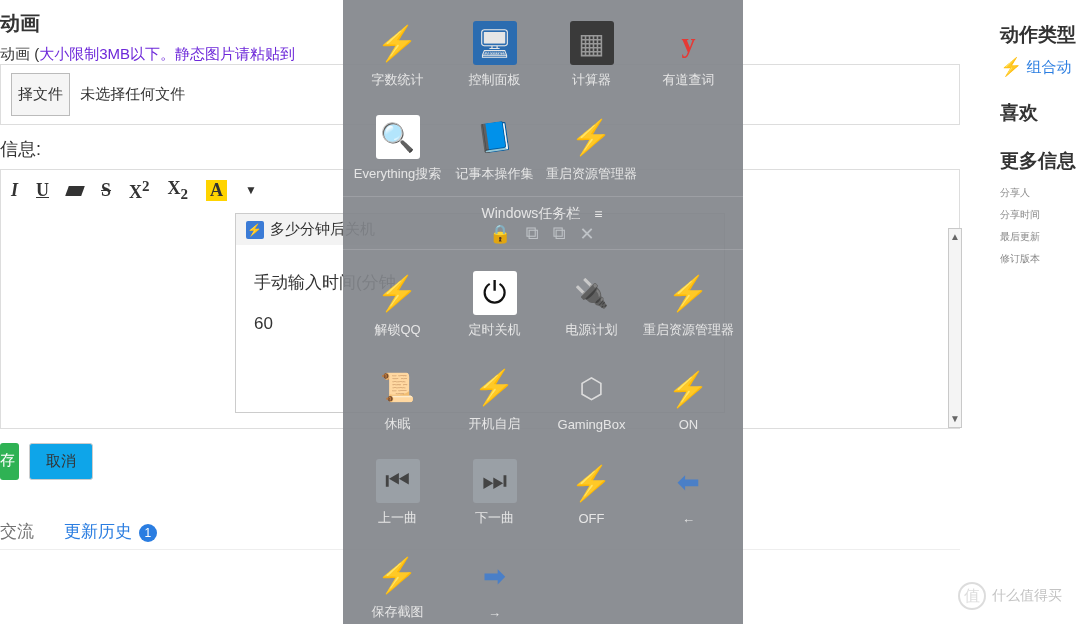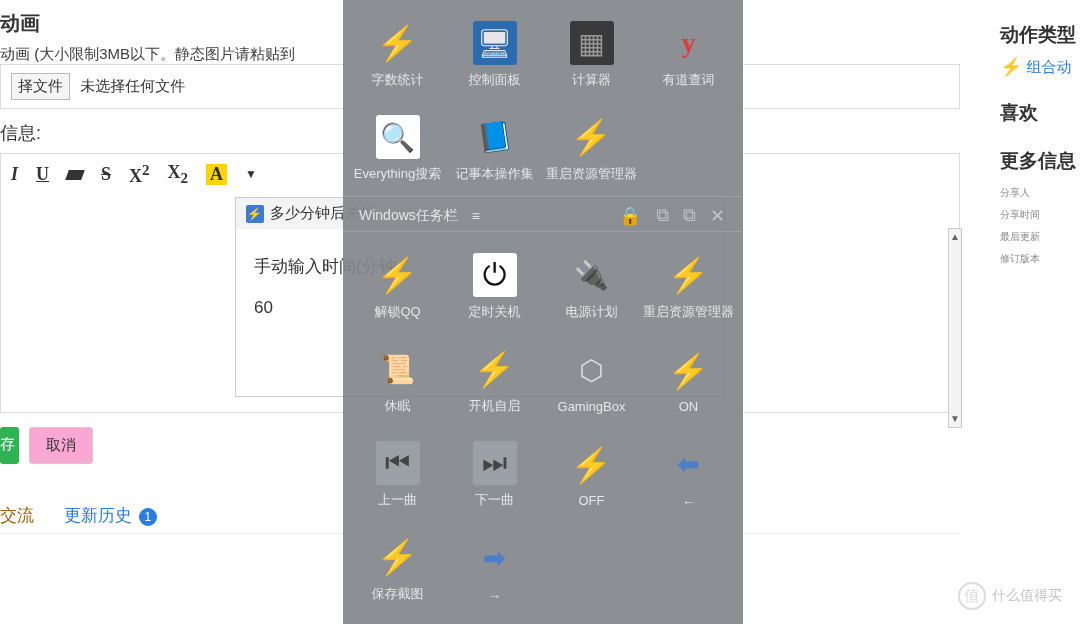--- a/index.html
+++ b/index.html
@@ -1,42 +1,42 @@
 <!DOCTYPE html>
 <html><head>
 <meta charset="utf-8">
 <style>
   * { box-sizing: border-box; margin: 0; padding: 0; }
   body { font-family: "Microsoft YaHei", Arial, sans-serif; font-size: 15px; color: #333; background: #fff; overflow: hidden; width: 1080px; height: 624px; position: relative; }
   .page { display: flex; width: 100%; height: 100%; }
   .left-col { flex: 1; padding: 0 10px 0 0; position: relative; }
   .right-col { width: 110px; padding-left: 30px; }
   .section-h { font-size: 20px; font-weight: 600; margin: 10px 0 8px; }
-  .hint { color: #404040; }
+  .hint { color: #6d28d9; }
   .file-row { border: 1px solid #ddd; padding: 8px 10px; margin-bottom: 10px; }
-  .file-btn { display: inline-block; border: 1px solid #bbb; background: #f5f5f5; padding: 3px 6px; margin-right: 6px; }
+  .file-btn { display: inline-block; border: 1px solid #bbb; background: #f5f5f5; padding: 11px 6px; margin-right: 6px; }
   .label { font-size: 18px; margin: 12px 0 8px; }
   .editor-box { border: 1px solid #ddd; padding: 8px 10px; height: 260px; }
   .toolbar { display: flex; gap: 18px; align-items: center; font-family: Georgia, serif; margin-bottom: 10px; }
   .tb-item { font-size: 18px; }
   .italic { font-style: italic; font-weight: bold; }
   .underline { text-decoration: underline; font-weight: bold; }
   .eraser { width: 16px; height: 10px; background: #333; transform: skewX(-20deg); display: inline-block; }
   .strike { text-decoration: line-through; font-weight: bold; }
   .sup { font-weight: bold; }
   .hl { background: #ffd400; padding: 0 4px; font-weight: bold; }
   .inner-img { border: 1px solid #ccc; margin: 0 auto; width: 490px; height: 200px; position: relative; }
   .inner-title { background: #f3f3f3; padding: 6px 10px; display: flex; align-items: center; gap: 6px; }
   .bolt-mini { width: 18px; height: 18px; background: #3b7bd6; display: inline-flex; align-items: center; justify-content: center; color: #fff; font-size: 12px; border-radius: 2px; }
   .inner-body { padding: 18px 18px; font-size: 17px; line-height: 2.4; }
   .btn-row { margin-top: 14px; display: flex; gap: 10px; }
   .btn-save { background: #2fb254; color: #fff; padding: 8px 4px 8px 0; border-radius: 3px; }
-  .btn-cancel { background: #f9a8d4; border: 1px solid #ccc; padding: 8px 16px; border-radius: 3px; }
+  .btn-cancel { background: #0ea5e9; border: 1px solid #ccc; padding: 8px 16px; border-radius: 3px; }
   .tabs { border-bottom: 1px solid #eee; margin-top: 40px; display: flex; gap: 30px; font-size: 17px; padding-bottom: 6px; }
-  .tab { color: #a16207; }
+  .tab { color: #737373; }
   .tab.active { color: #2a7de1; }
   .badge { display: inline-block; background: #2a7de1; color: #fff; border-radius: 50%; width: 18px; height: 18px; font-size: 12px; text-align: center; line-height: 18px; margin-left: 2px; }
   .side-h { font-size: 19px; font-weight: 700; margin: 22px 0 8px; }
   .side-item { color: #2a7de1; font-size: 15px; display: flex; align-items: center; gap: 4px; margin-bottom: 6px; }
   .bolt-s { color: #5b8fd9; font-size: 18px; }
   .side-text { color: #444; font-size: 15px; line-height: 1.8; margin-bottom: 6px; }
   .more-list { color: #888; font-size: 10px; line-height: 2.2; }
 
   
   .overlay { position: absolute; left: 343px; top: 0; width: 400px; height: 624px; background: rgba(130,134,139,0.92); color: #e6e6e6; }
@@ -52,21 +52,21 @@
   .ic-chrome::after { content:""; position:absolute; inset:10px; background:#fff; border-radius:50%; border:4px solid #4285f4; }
   .ic-note { color: #6fa8f2; transform: rotate(-8deg); }
   .ic-power { background:#fff; color:#111; font-size:30px; }
   .ic-sq { width:30px; height:30px; border:3px solid #6fa8f2; border-radius:4px; background:#cfe0f7; }
   .ic-plug { color:#222; }
   .ic-scroll { color:#6fa8f2; }
   .ic-hex { color:#ddd; }
   .ic-media { color:#444; background:#9aa0a6; }
   .ic-app { width:30px; height:22px; border:3px solid #6fa8f2; border-radius:4px; background:#cfe0f7; }
   .ic-arrow { color:#4a7fc7; font-size:26px; font-weight:bold; }
-  .sep-row { display:flex; align-items:center; justify-content:space-between; padding:8px 18px 4px 16px; color:#e6e6e6; font-size:14px; border-top:1px solid rgba(255,255,255,0.15); }
+  .sep-row { display:flex; align-items:center; justify-content:space-between; padding:8px 18px 4px 16px; color:#e6e6e6; font-size:14px; border-top:1px solid rgba(255,255,255,0.15);flex-direction:column; }
   .sep-left { display:flex; align-items:center; gap:14px; }
   .sep-icons { display:flex; gap:14px; color:#bfc3c7; font-size:18px; }
   .hr-sep { border: none; border-top: 1px solid rgba(255,255,255,0.15); margin: 0; }
 
   .watermark { position: absolute; right: 18px; bottom: 14px; display: flex; align-items: center; gap: 6px; opacity: 0.5; font-size: 14px; color: #888; }
   .wm-logo { width: 28px; height: 28px; border-radius: 50%; border: 2px solid #bbb; display:flex; align-items:center; justify-content:center; font-size:16px; color:#bbb; }
 
   .scrollbar { position:absolute; right:8px; top:228px; width:14px; height:200px; border:1px solid #c9c9c9; background:#f4f4f4; }
   .scroll-arrow { height:16px; text-align:center; font-size:10px; color:#666; line-height:16px; }
 </style>

